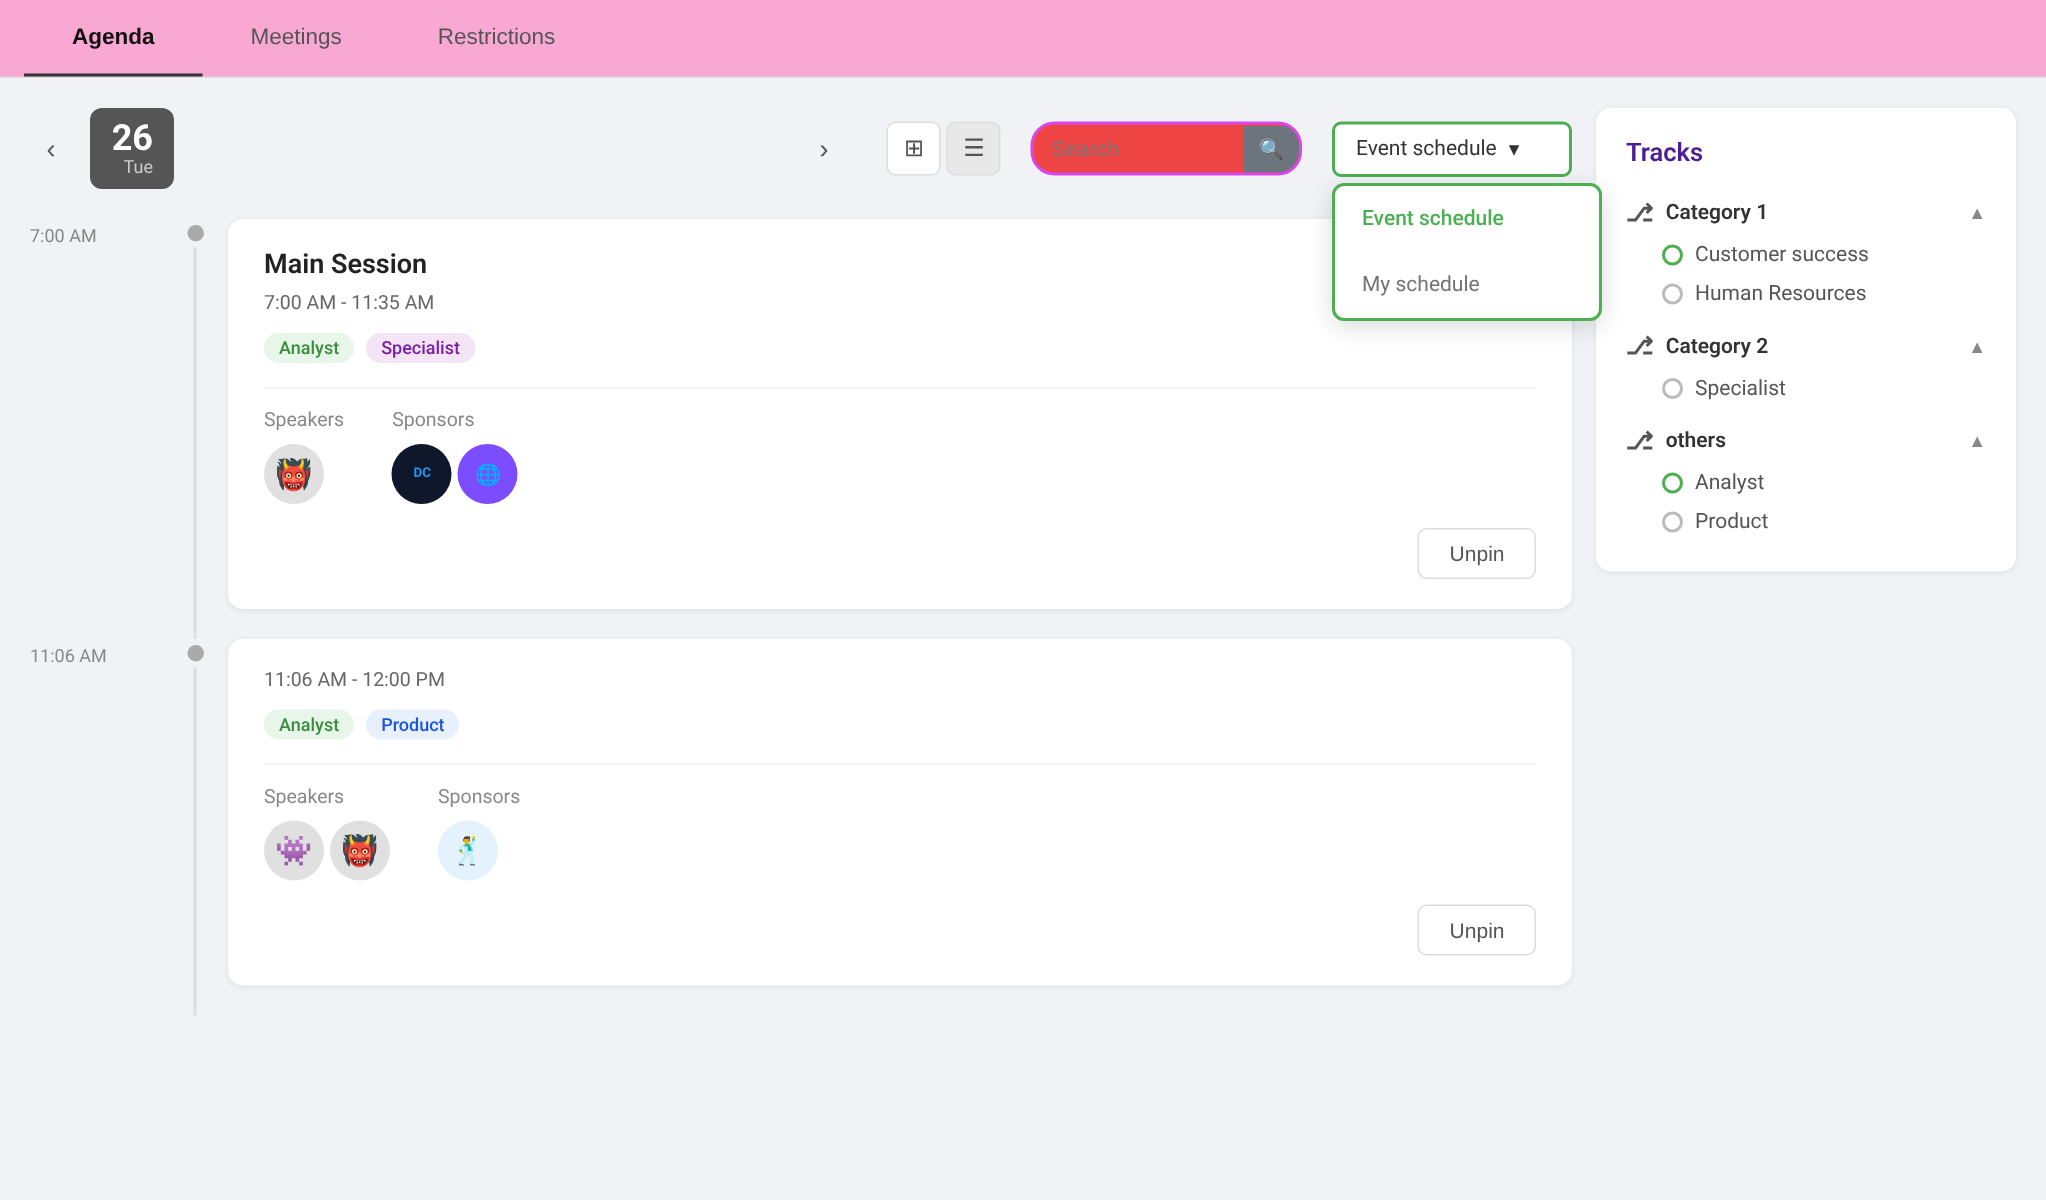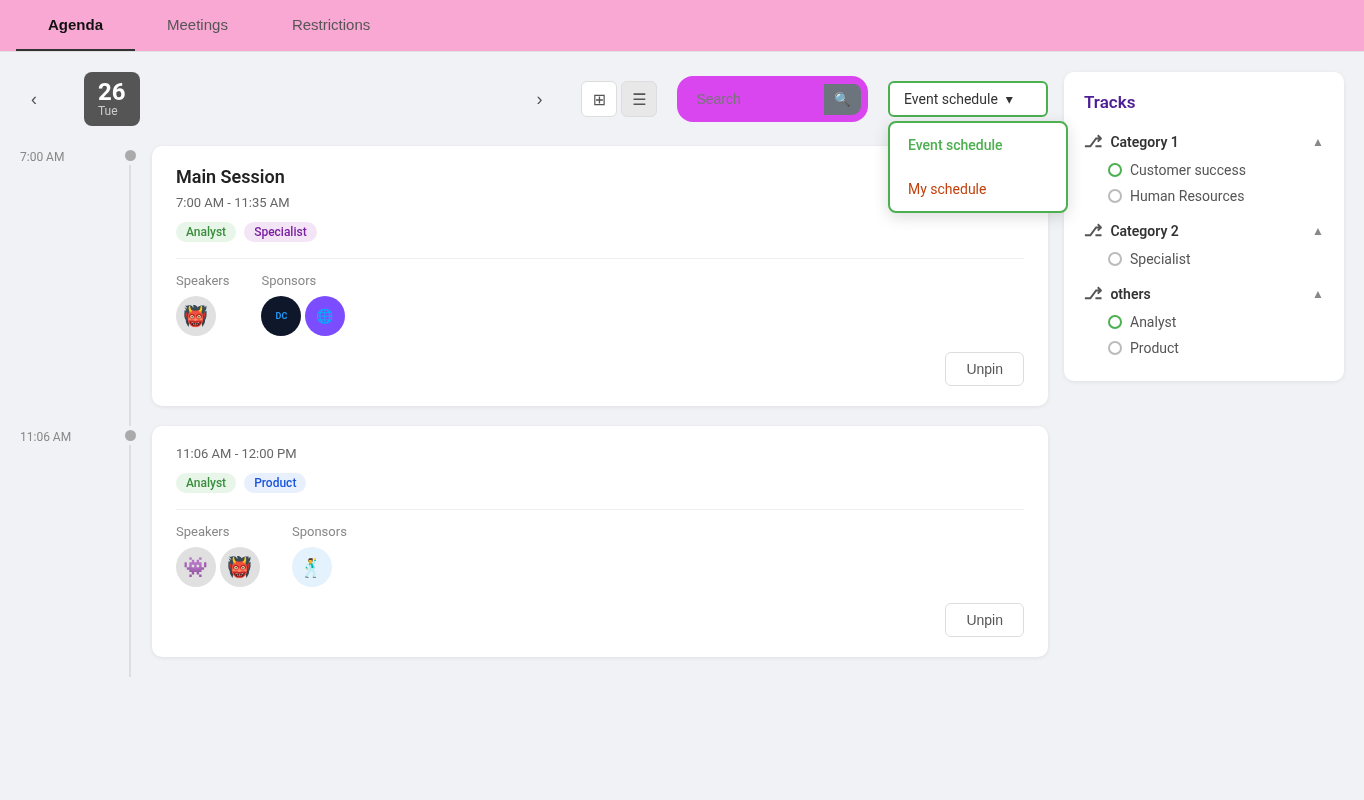--- a/index.html
+++ b/index.html
@@ -67,23 +67,22 @@
       font-size: 18px;
       border-radius: 50%;
       background: none;
       border: none;
     }
     .date-box {
       background: #555;
       color: #fff;
       border-radius: 8px;
       padding: 8px 14px;
-      text-align: left;
+      text-align: right;
       min-width: 56px;
-      margin-left: 24px;
     }
     .date-box .day-num {
       font-size: 24px;
       font-weight: 700;
       line-height: 1;
     }
     .date-box .day-name {
       font-size: 12px;
       color: #ccc;
     }
@@ -107,23 +106,23 @@
       cursor: pointer;
       color: #555;
       font-size: 16px;
     }
     .view-btn.active {
       background: #e8e8e8;
     }
     .search-box {
       display: flex;
       align-items: center;
-      border: 7px solid #d946ef;
+      border: 2px solid #d946ef;
       border-radius: 16px;
-      background: #d946ef;
+      background: #ef4444;
       overflow: hidden;
       margin-left: 8px;
     }
     .search-input {
       border: none;
       outline: none;
       padding: 8px 12px;
       font-size: 14px;
       width: 140px;
       background: transparent;
@@ -332,21 +331,21 @@
       box-shadow: 0 4px 16px rgba(0,0,0,0.14);
       min-width: 180px;
       z-index: 100;
       overflow: hidden;
       border: 2px solid #4caf50;
     }
     .dropdown-item {
       padding: 14px 18px;
       font-size: 14px;
       cursor: pointer;
-      color: #c2410c;
+      color: #737373;
     }
     .dropdown-item.active {
       color: #4caf50;
       font-weight: 500;
     }
 
     .time-block-wrapper {
       display: flex;
       gap: 0;
     }

